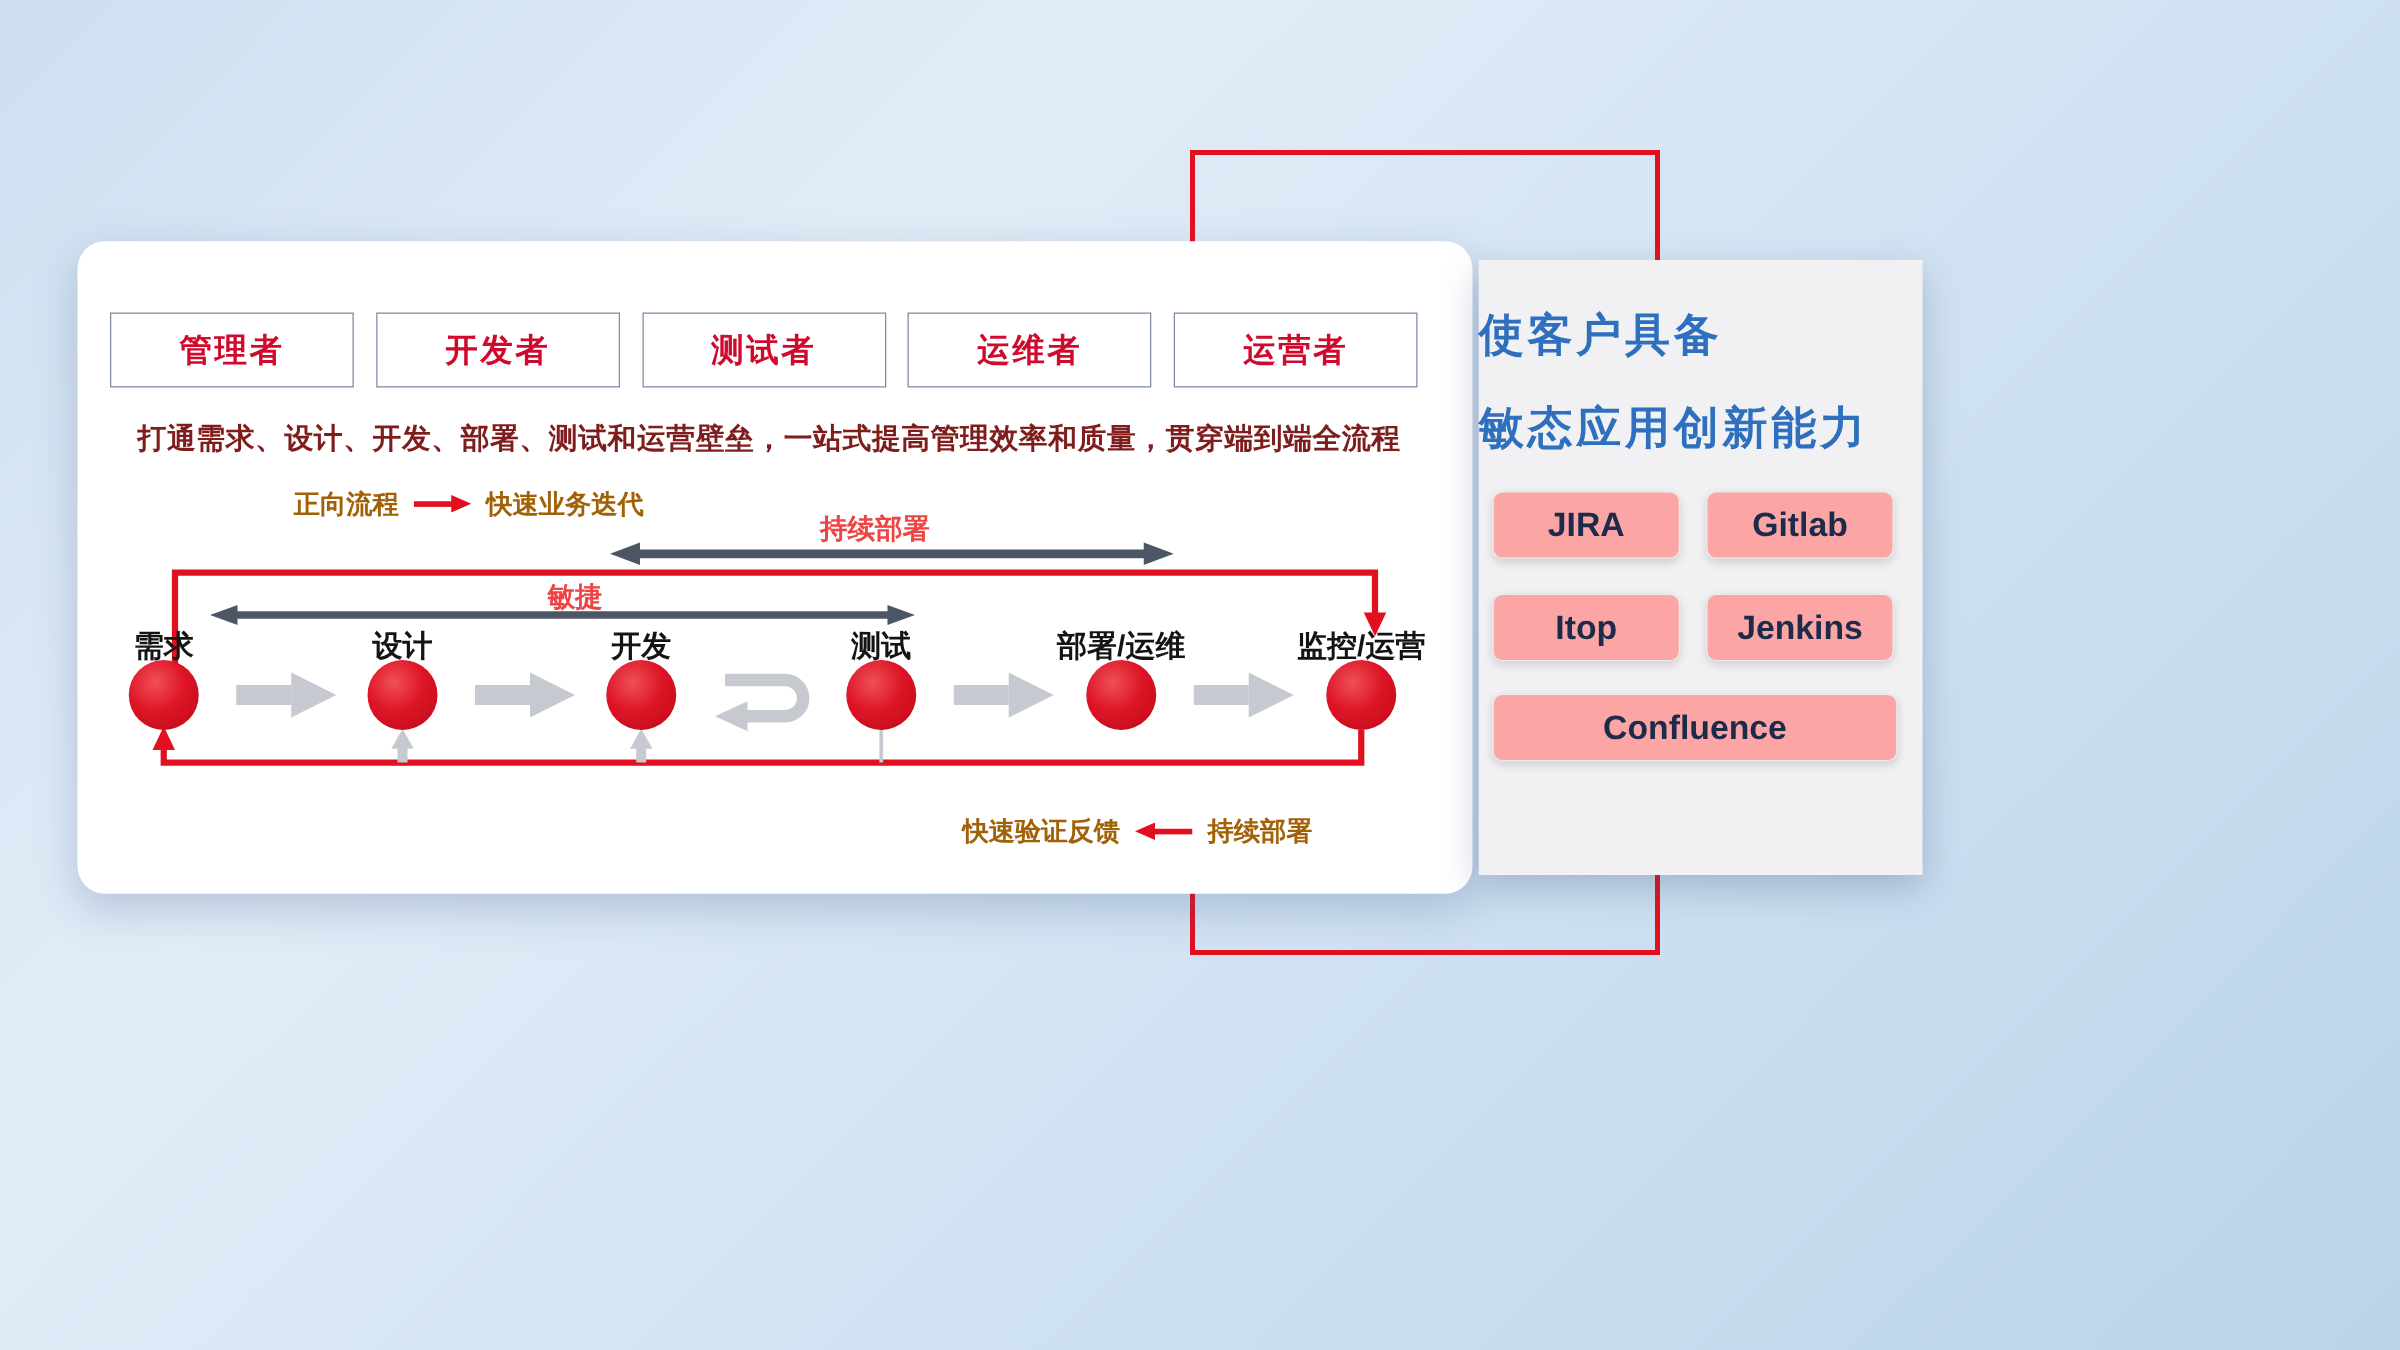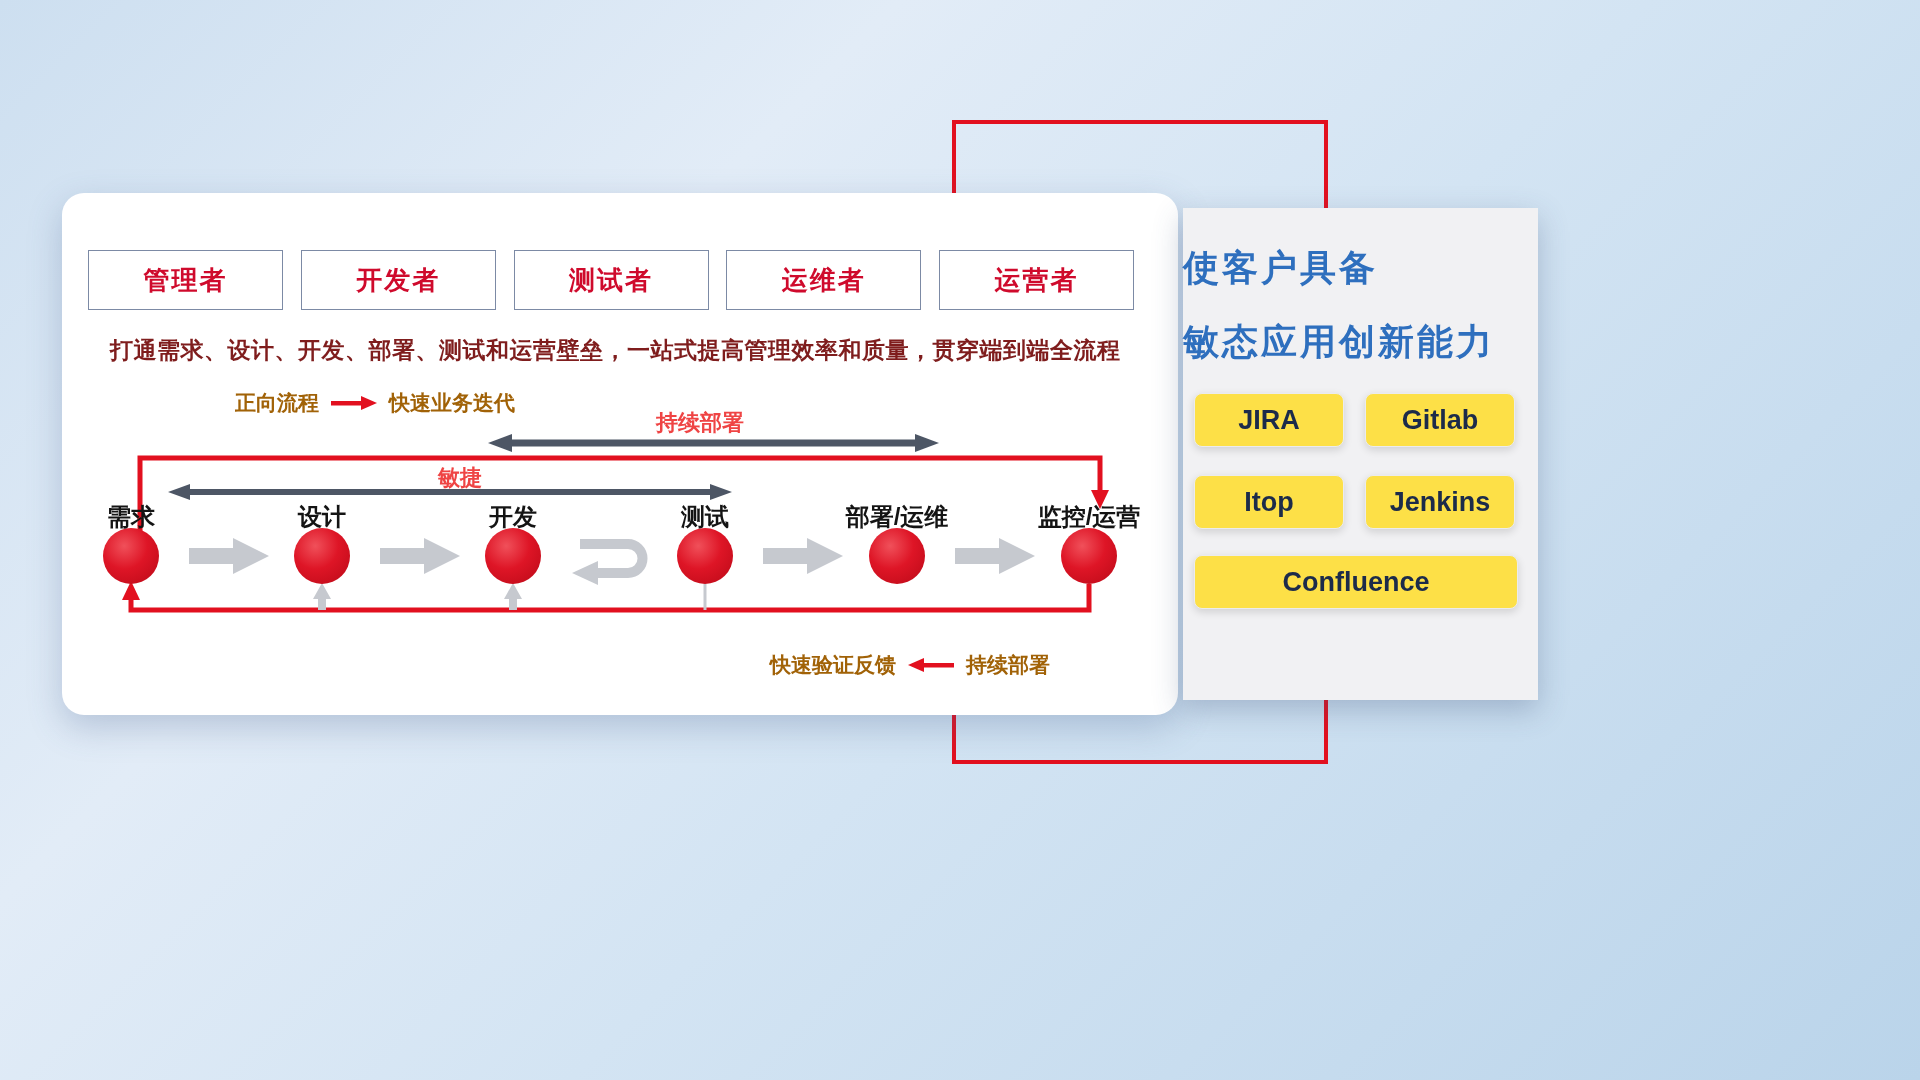--- a/index.html
+++ b/index.html
@@ -61,21 +61,21 @@
     background:#f1f1f3;z-index:3;
     box-shadow:0 10px 28px rgba(60,80,120,.30);
   }
   .side-title{
     position:absolute;left:0;width:355px;text-align:left;
     color:#2e6fbe;font-weight:bold;font-size:36px;letter-spacing:3px;
   }
   .side-title.l1{top:36px;}
   .side-title.l2{top:110px;}
   .tool-btn{
-    position:absolute;height:52px;background:#fde047;border:1px solid #ececec;
+    position:absolute;height:52px;background:#fca5a5;border:1px solid #ececec;
     border-radius:8px;box-shadow:0 3px 8px rgba(0,0,0,.14);
     display:flex;align-items:center;justify-content:center;
     font-size:27px;font-weight:bold;color:#1c2b4a;
   }
   .btn-jira{left:11px;top:185px;width:148px;}
   .btn-gitlab{left:182px;top:185px;width:148px;}
   .btn-itop{left:11px;top:267px;width:148px;}
   .btn-jenkins{left:182px;top:267px;width:148px;}
   .btn-confluence{left:11px;top:347px;width:322px;}
 </style>

